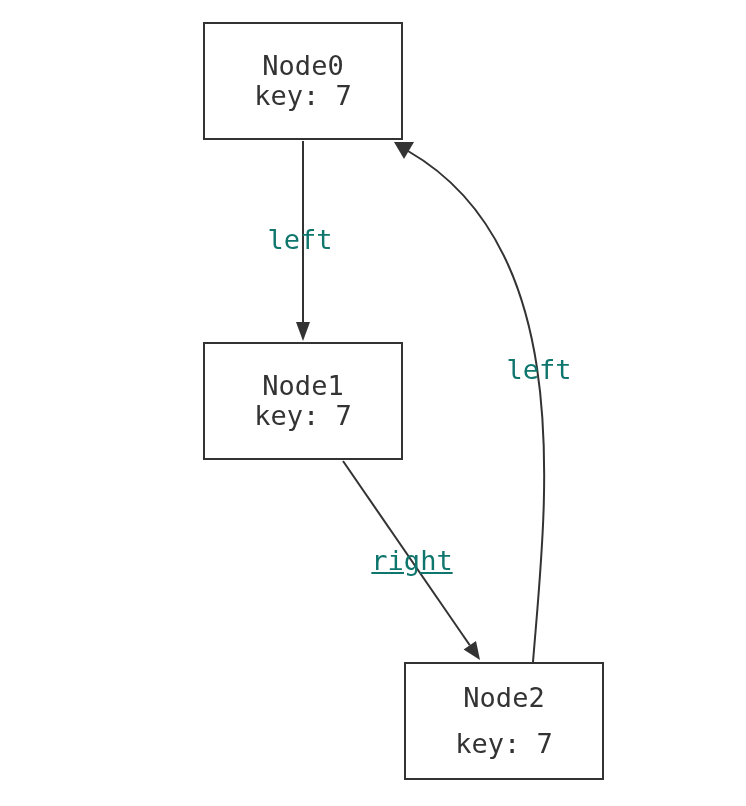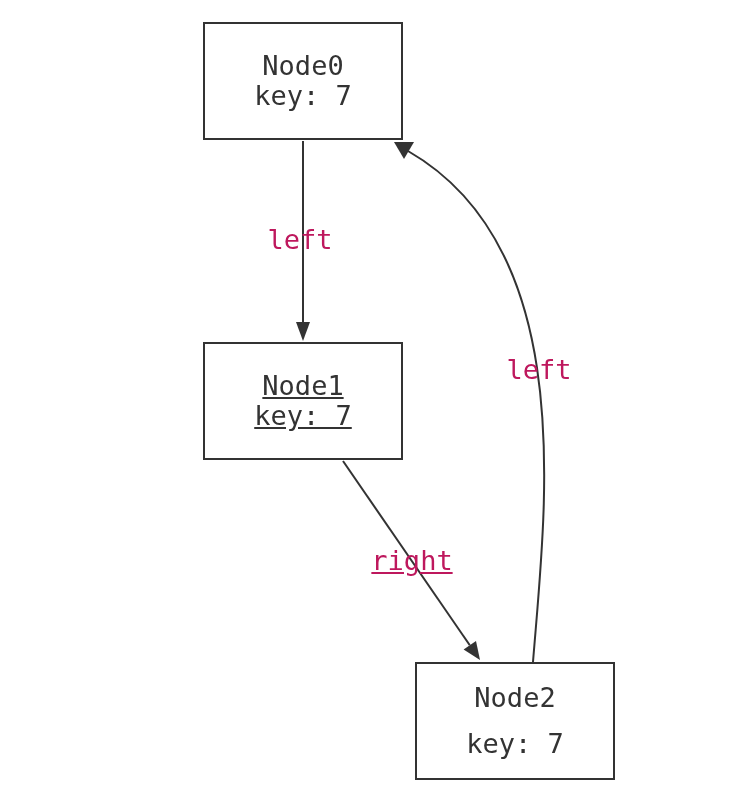--- a/index.html
+++ b/index.html
@@ -36,28 +36,28 @@
     background: transparent;
   }
   .node-line {
     font-size: 27px;
     line-height: 30px;
     text-align: center;
     white-space: pre;
     color: #333333;
   }
   .node-0 { left: 203px; top: 22px; }
-  .node-1 { left: 203px; top: 342px; text-decoration: underline; }
-  .node-2 { left: 415px; top: 662px; gap: 16px; }
+  .node-1 { left: 203px; top: 342px; }
+  .node-2 { left: 404px; top: 662px; gap: 16px; }
   .edge-label {
     position: absolute;
     font-size: 27px;
     line-height: 28px;
     white-space: pre;
-    color: #be185d;
+    color: #0f766e;
     transform: translate(-50%, -50%);
   }
   .edge-label-0 { left: 300px; top: 240px; }
   .edge-label-1 { left: 412px; top: 561px; text-decoration: underline; }
   .edge-label-2 { left: 539px; top: 370px; }
 </style>
 </head>
 <body>
 
 <div class="canvas">

